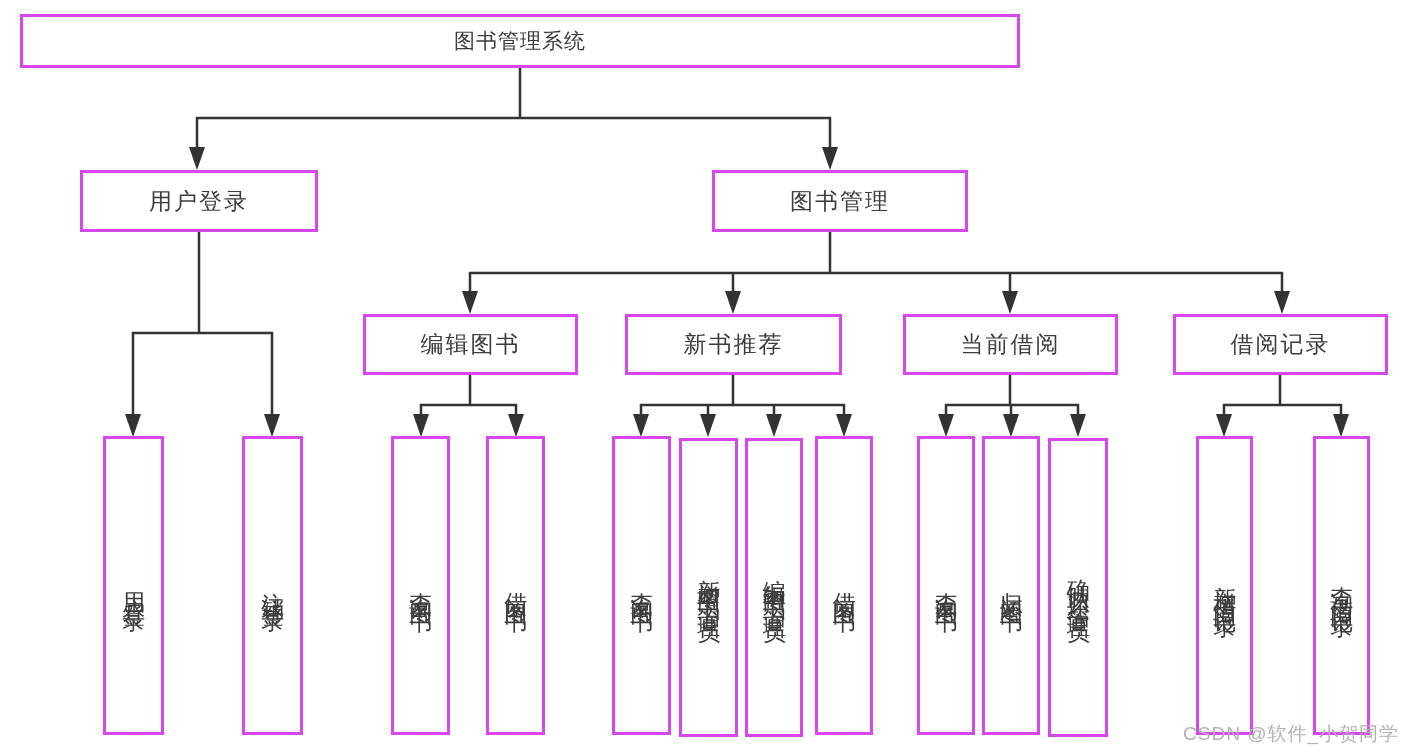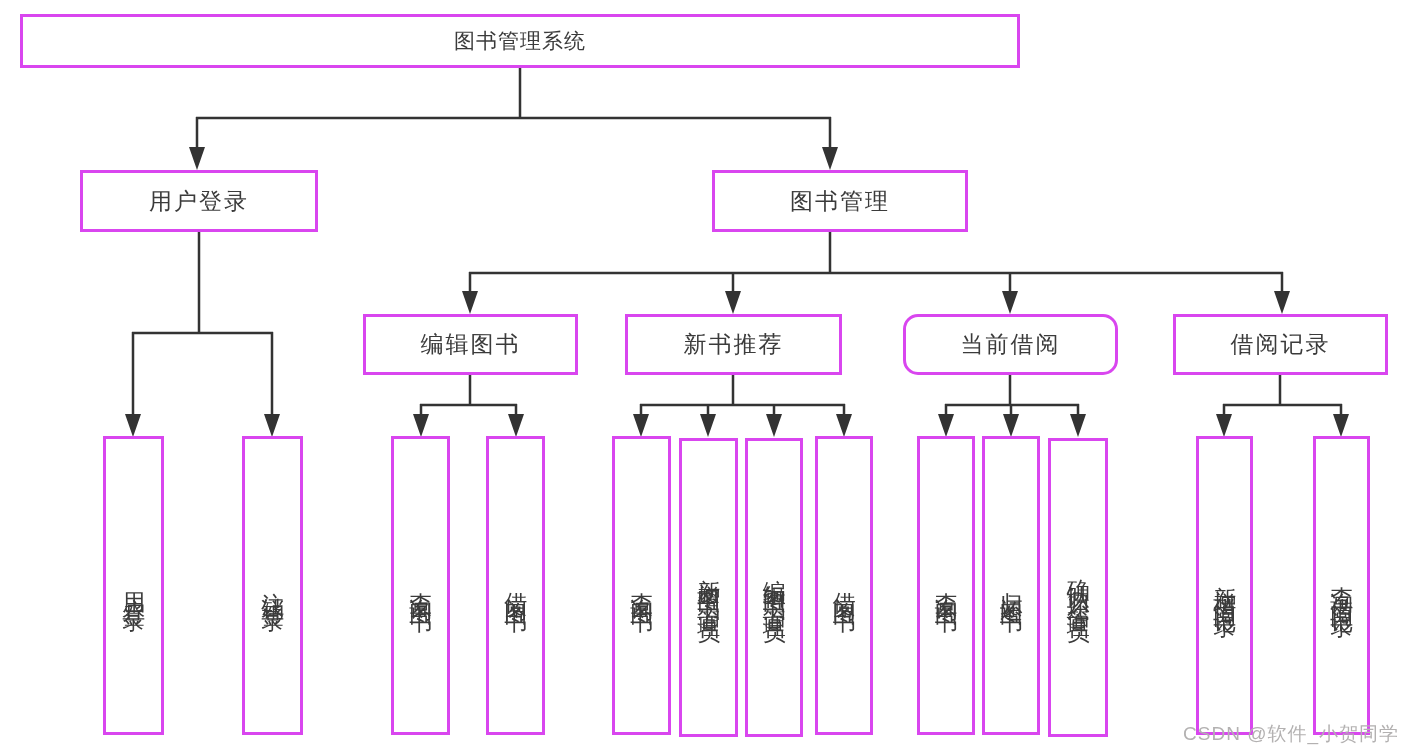--- a/index.html
+++ b/index.html
@@ -100,21 +100,21 @@
   <div class="box" style="left:712px;top:170px;width:256px;height:62px;">
     <span class="hlabel">图书管理</span>
   </div>
 
   <div class="box" style="left:363px;top:314px;width:215px;height:61px;">
     <span class="hlabel">编辑图书</span>
   </div>
   <div class="box" style="left:625px;top:314px;width:217px;height:61px;">
     <span class="hlabel">新书推荐</span>
   </div>
-  <div class="box" style="left:903px;top:314px;width:215px;height:61px;border-radius:15px;">
+  <div class="box" style="left:903px;top:314px;width:215px;height:61px;">
     <span class="hlabel">当前借阅</span>
   </div>
   <div class="box" style="left:1173px;top:314px;width:215px;height:61px;">
     <span class="hlabel">借阅记录</span>
   </div>
 
   <div class="box leaf" style="left:103px;top:436px;width:61px;height:299px;">
     <span class="vlabel">用户登录</span>
   </div>
   <div class="box leaf" style="left:242px;top:436px;width:61px;height:299px;">

